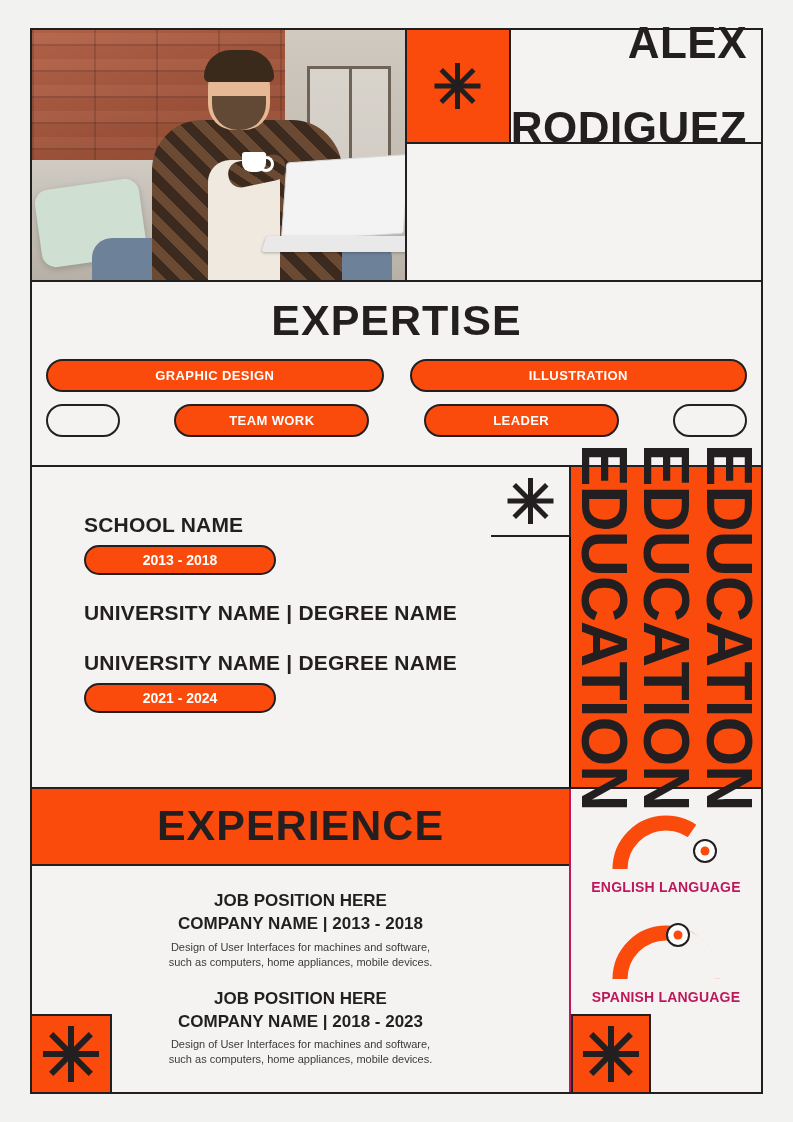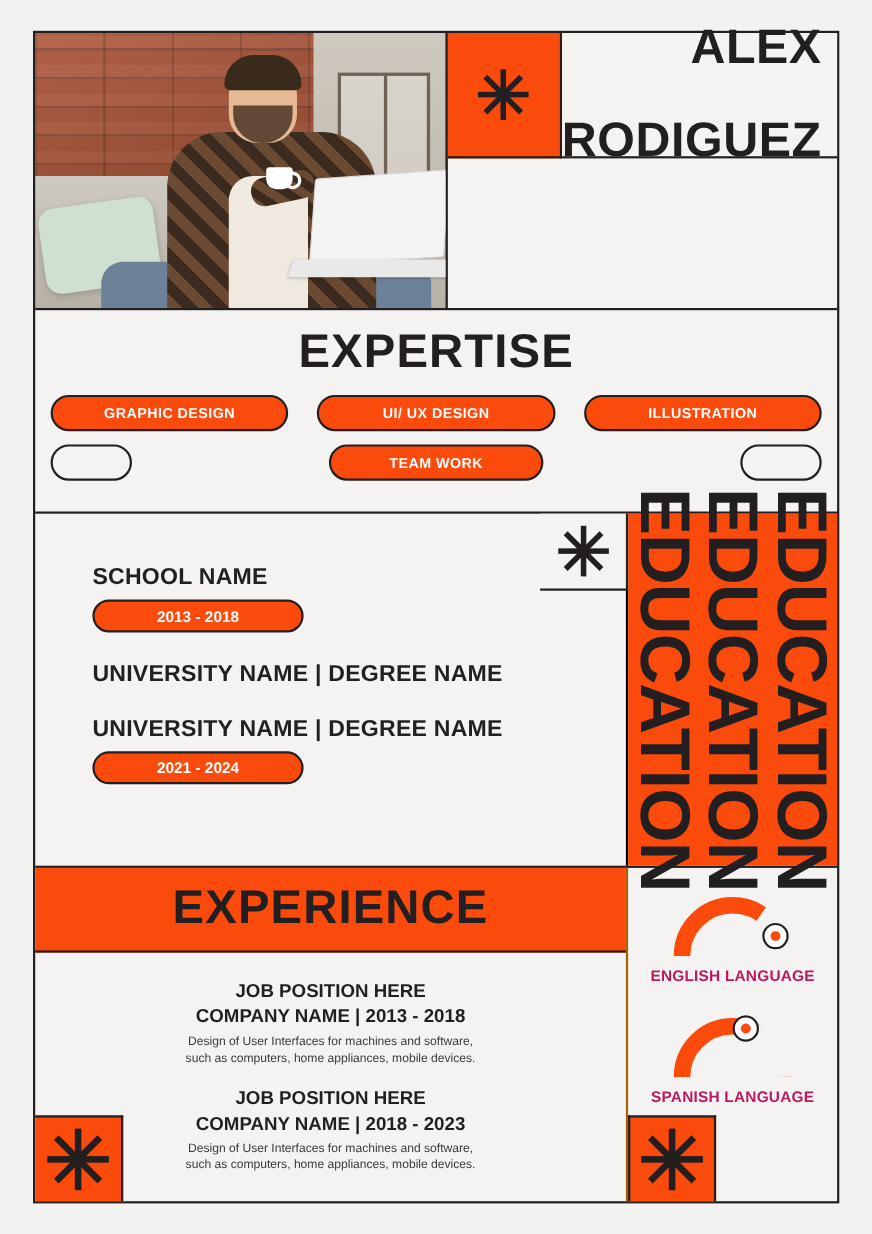--- a/index.html
+++ b/index.html
@@ -321,21 +321,21 @@
     display:flex; align-items:center; justify-content:center;
   }
 
   
   .exp-row {
     flex: 1;
     display:flex;
   }
   .exp-left {
     flex: 1;
-    border-right: 2px solid #a16207;
+    border-right: 2px solid #be185d;
     box-sizing:border-box;
     display:flex;
     flex-direction:column;
     position:relative;
   }
   .exp-banner {
     background:#fa4b0c;
     border-bottom: 2px solid #231f20;
     text-align:center;
     padding: 12px 0 14px 0;
@@ -454,26 +454,26 @@
             <div class="name-line">RODIGUEZ</div>
           </div>
         </div>
       </div>
     </div>
 
     <div class="expertise">
       <div class="section-title">EXPERTISE</div>
       <div class="pill-row">
         <div class="pill">GRAPHIC DESIGN</div>
-        <div class="pill">UI/ UX DESIGN</div>
         <div class="pill">ILLUSTRATION</div>
       </div>
       <div class="pill-row">
         <div class="pill empty"></div>
         <div class="pill w-mid">TEAM WORK</div>
+        <div class="pill w-lead">LEADER</div>
         <div class="pill empty"></div>
       </div>
     </div>
 
     <div class="edu-row">
       <div class="edu-left">
         <div class="edu-item">
           <div class="edu-title">SCHOOL NAME</div>
           <div class="date-pill">2013 - 2018</div>
         </div>

